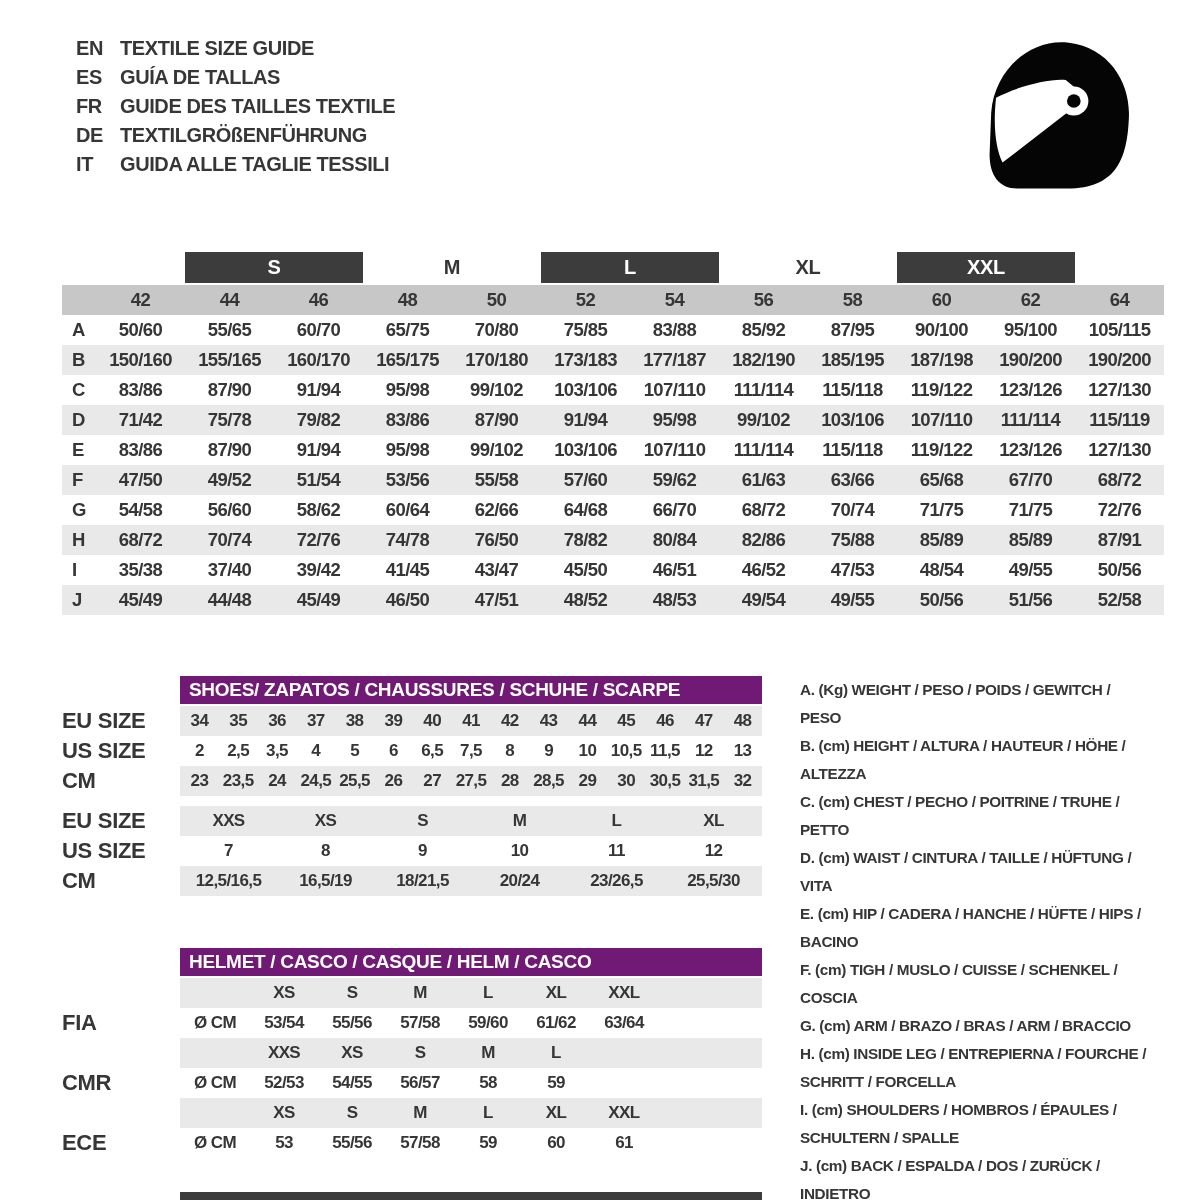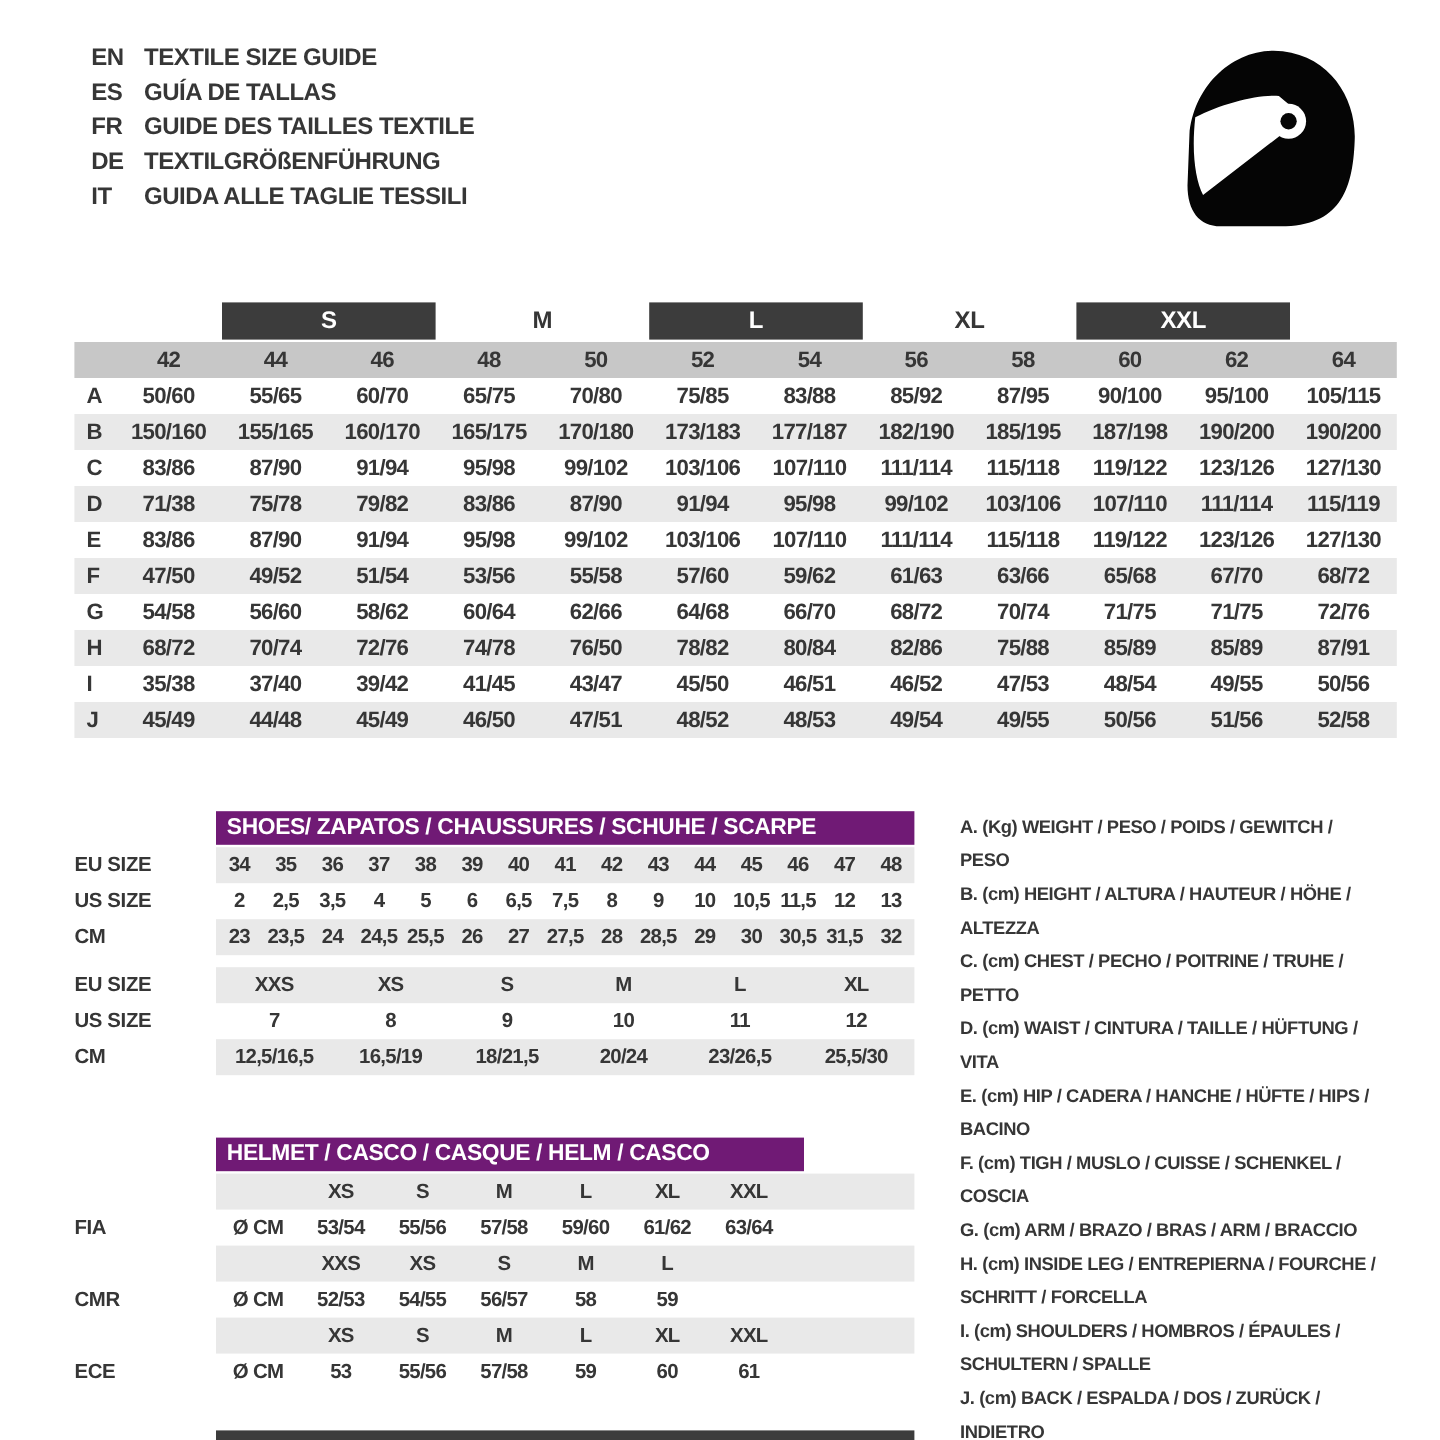--- a/index.html
+++ b/index.html
@@ -26,23 +26,23 @@
   .striped{background:#e9e9e9;}
 
   
   .section{position:absolute;left:62px;width:700px;}
   .sec-shoes{top:676px;}
   .sec-gloves{top:806px;}
   .sec-helmet{top:948px;}
   .bar{height:28px;background:#701a75;color:#fff;font-size:19px;display:flex;align-items:center;padding-left:9px;letter-spacing:-0.3px;margin-left:118px;margin-bottom:2px;box-sizing:border-box;white-space:nowrap;}
   .bar-shoes{width:582px;}
   .bar-gloves{width:522px;}
-  .bar-helmet{width:490px;}
+  .bar-helmet{width:582px;}
   .srow{display:flex;height:30px;}
-  .srow .lbl{width:118px;display:flex;align-items:center;font-size:17px;letter-spacing:-0.3px;}
+  .srow .lbl{width:118px;display:flex;align-items:center;font-size:22px;letter-spacing:-0.3px;}
   .srow .vals{width:582px;display:grid;}
   .vals15{grid-template-columns:repeat(15,1fr);}
   .vals6{grid-template-columns:repeat(6,1fr);}
   .hgrid{grid-template-columns:70px repeat(6,68px) 1fr;}
   .vcell{font-size:17px;letter-spacing:-0.6px;}
 
   
   .legend{position:absolute;left:800px;top:676px;width:352px;font-size:15.3px;letter-spacing:-0.35px;line-height:28px;}
 
   
@@ -147,21 +147,21 @@
           <div class="cell">103/106</div>
           <div class="cell">107/110</div>
           <div class="cell">111/114</div>
           <div class="cell">115/118</div>
           <div class="cell">119/122</div>
           <div class="cell">123/126</div>
           <div class="cell">127/130</div>
         </div>
         <div class="grid13 striped">
           <div class="cell row-label">D</div>
-          <div class="cell">71/38</div>
+          <div class="cell">71/42</div>
           <div class="cell">75/78</div>
           <div class="cell">79/82</div>
           <div class="cell">83/86</div>
           <div class="cell">87/90</div>
           <div class="cell">91/94</div>
           <div class="cell">95/98</div>
           <div class="cell">99/102</div>
           <div class="cell">103/106</div>
           <div class="cell">107/110</div>
           <div class="cell">111/114</div>

